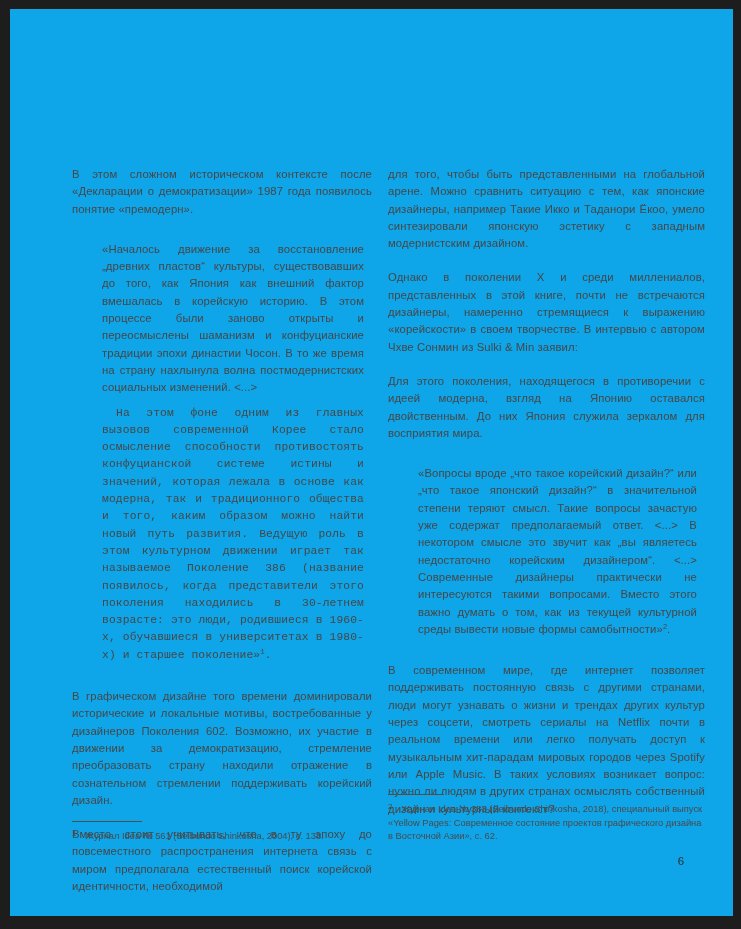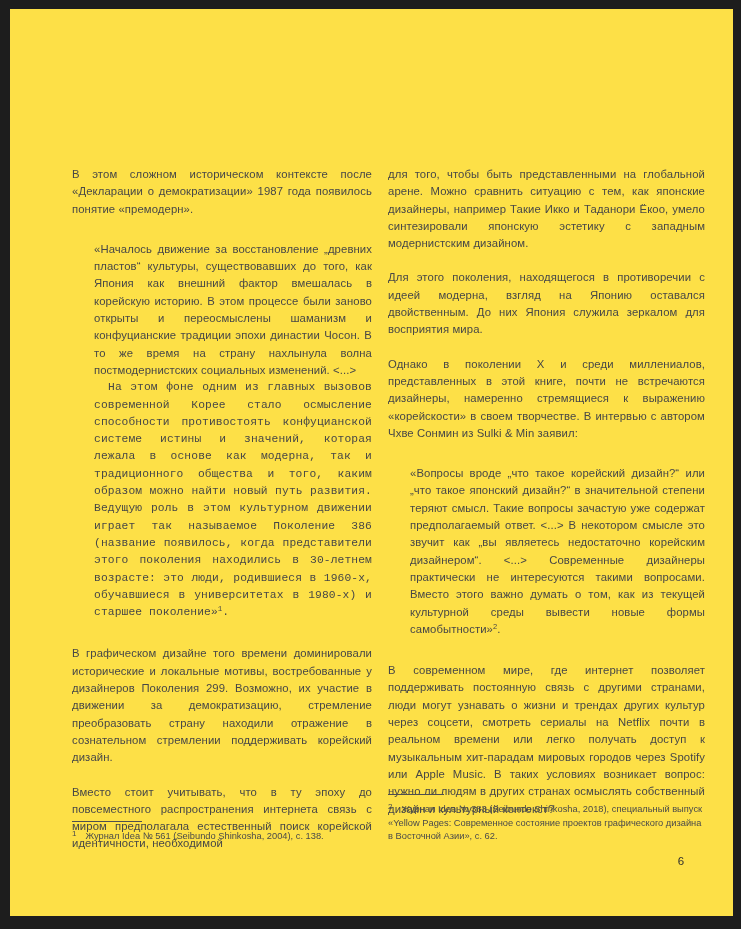--- a/index.html
+++ b/index.html
@@ -16,21 +16,21 @@
     width: 741px;
     height: 929px;
     background: #1d1d1d;
   }
   .page {
     position: absolute;
     left: 10px;
     top: 9px;
     right: 8px;
     bottom: 13px;
-    background: #fde047;
+    background: #0ea5e9;
   }
   .columns {
     position: absolute;
     left: 62px;
     top: 157px;
     display: flex;
     gap: 16px;
   }
   .col-left  { width: 300px; }
   .col-right { width: 317px; }
@@ -38,21 +38,21 @@
     margin: 0 0 17px 0;
     font-size: 11.3px;
     line-height: 17.3px;
     color: #474747;
     text-align: justify;
     letter-spacing: 0.1px;
   }
   .quote {
     margin: 23px 0 24px 22px;
   }
-  .quote p { margin: 0; }
+  .quote p { margin: 8px; }
   .quote p.indented { text-indent: 14px; font-family: Liberation Mono, monospace; }
   sup.ref {
     font-size: 7.5px;
     line-height: 0;
     vertical-align: 4px;
     letter-spacing: 0;
   }
   .footnote {
     position: absolute;
     font-size: 9.3px;
@@ -92,28 +92,28 @@
     <div class="columns">
 
       <div class="col-left">
         <p>В этом сложном историческом контексте после «Декларации о демократизации» 1987 года появилось понятие «премодерн».</p>
 
         <div class="quote">
           <p>«Началось движение за восстановление „древних пластов“ культуры, существовавших до того, как Япония как внешний фактор вмешалась в корейскую историю. В этом процессе были заново открыты и переосмыслены шаманизм и конфуцианские традиции эпохи династии Чосон. В то же время на страну нахлынула волна постмодернистских социальных изменений. &lt;...&gt;</p>
           <p class="indented"><span>На этом фоне одним из главных вызовов современной Корее стало осмысление способности противостоять конфуцианской системе истины и значений, которая лежала в основе как модерна, так и традиционного общества и того, каким образом можно найти новый путь развития. Ведущую роль в этом культурном движении играет так называемое Поколение 386 (название появилось, когда представители этого поколения находились в 30-летнем возрасте: это люди, родившиеся в 1960-х, обучавшиеся в университетах в 1980-х) и старшее поколение»</span><sup class="ref">1</sup><span>.</span></p>
         </div>
 
-        <p>В графическом дизайне того времени доминировали исторические и локальные мотивы, востребованные у дизайнеров Поколения 299. Возможно, их участие в движении за демократизацию, стремление преобразовать страну находили отражение в сознательном стремлении поддерживать корейский дизайн.</p>
+        <p>В графическом дизайне того времени доминировали исторические и локальные мотивы, востребованные у дизайнеров Поколения 602. Возможно, их участие в движении за демократизацию, стремление преобразовать страну находили отражение в сознательном стремлении поддерживать корейский дизайн.</p>
         <p>Вместо стоит учитывать, что в ту эпоху до повсеместного распространения интернета связь с миром предполагала естественный поиск корейской идентичности, необходимой</p>
       </div>
 
       <div class="col-right">
         <p>для того, чтобы быть представленными на глобальной арене. Можно сравнить ситуацию с тем, как японские дизайнеры, например Такие Икко и Таданори Ёкоо, умело синтезировали японскую эстетику с западным модернистским дизайном.</p>
+        <p>Однако в поколении X и среди миллениалов, представленных в этой книге, почти не встречаются дизайнеры, намеренно стремящиеся к выражению «корейскости» в своем творчестве. В интервью с автором Чхве Сонмин из Sulki &amp; Min заявил:</p>
         <p>Для этого поколения, находящегося в противоречии с идеей модерна, взгляд на Японию оставался двойственным. До них Япония служила зеркалом для восприятия мира.</p>
-        <p>Однако в поколении X и среди миллениалов, представленных в этой книге, почти не встречаются дизайнеры, намеренно стремящиеся к выражению «корейскости» в своем творчестве. В интервью с автором Чхве Сонмин из Sulki &amp; Min заявил:</p>
 
         <div class="quote">
           <p><span>«Вопросы вроде „что такое корейский дизайн?“ или „что такое японский дизайн?“ в значительной степени теряют смысл. Такие вопросы зачастую уже содержат предполагаемый ответ. &lt;...&gt; В некотором смысле это звучит как „вы являетесь недостаточно корейским дизайнером“. &lt;...&gt; Современные дизайнеры практически не интересуются такими вопросами. Вместо этого важно думать о том, как из текущей культурной среды вывести новые формы самобытности»</span><sup class="ref">2</sup><span>.</span></p>
         </div>
 
         <p>В современном мире, где интернет позволяет поддерживать постоянную связь с другими странами, люди могут узнавать о жизни и трендах других культур через соцсети, смотреть сериалы на Netflix почти в реальном времени или легко получать доступ к музыкальным хит-парадам мировых городов через Spotify или Apple Music. В таких условиях возникает вопрос: нужно ли людям в других странах осмыслять собственный дизайн и культурный контекст?</p>
       </div>
 
     </div>
 

